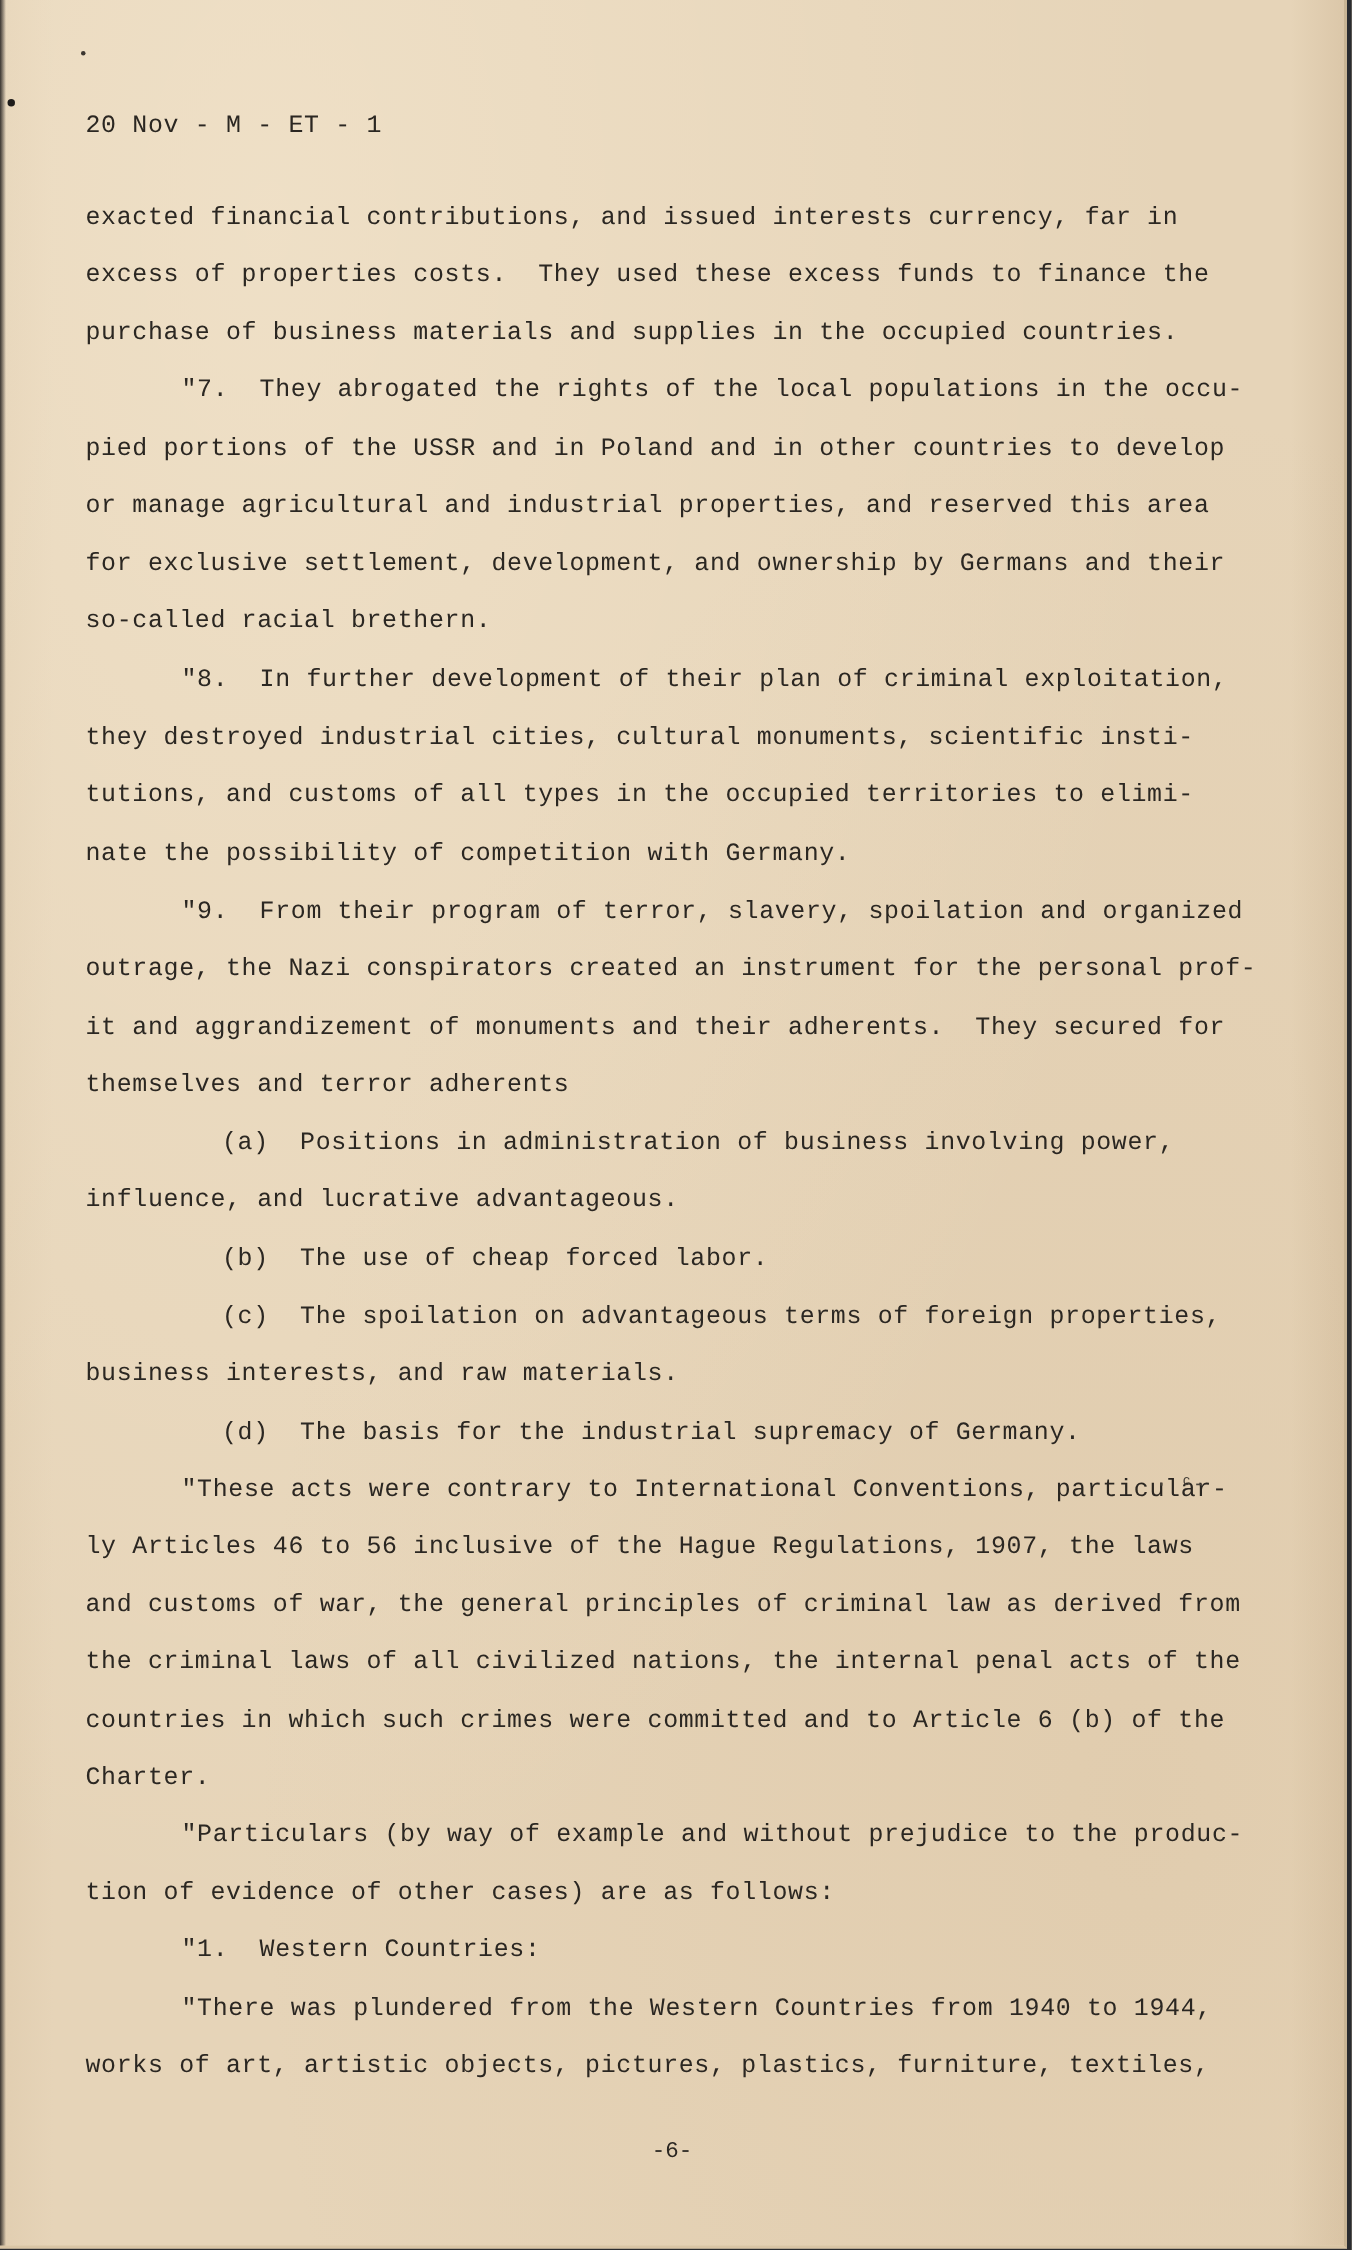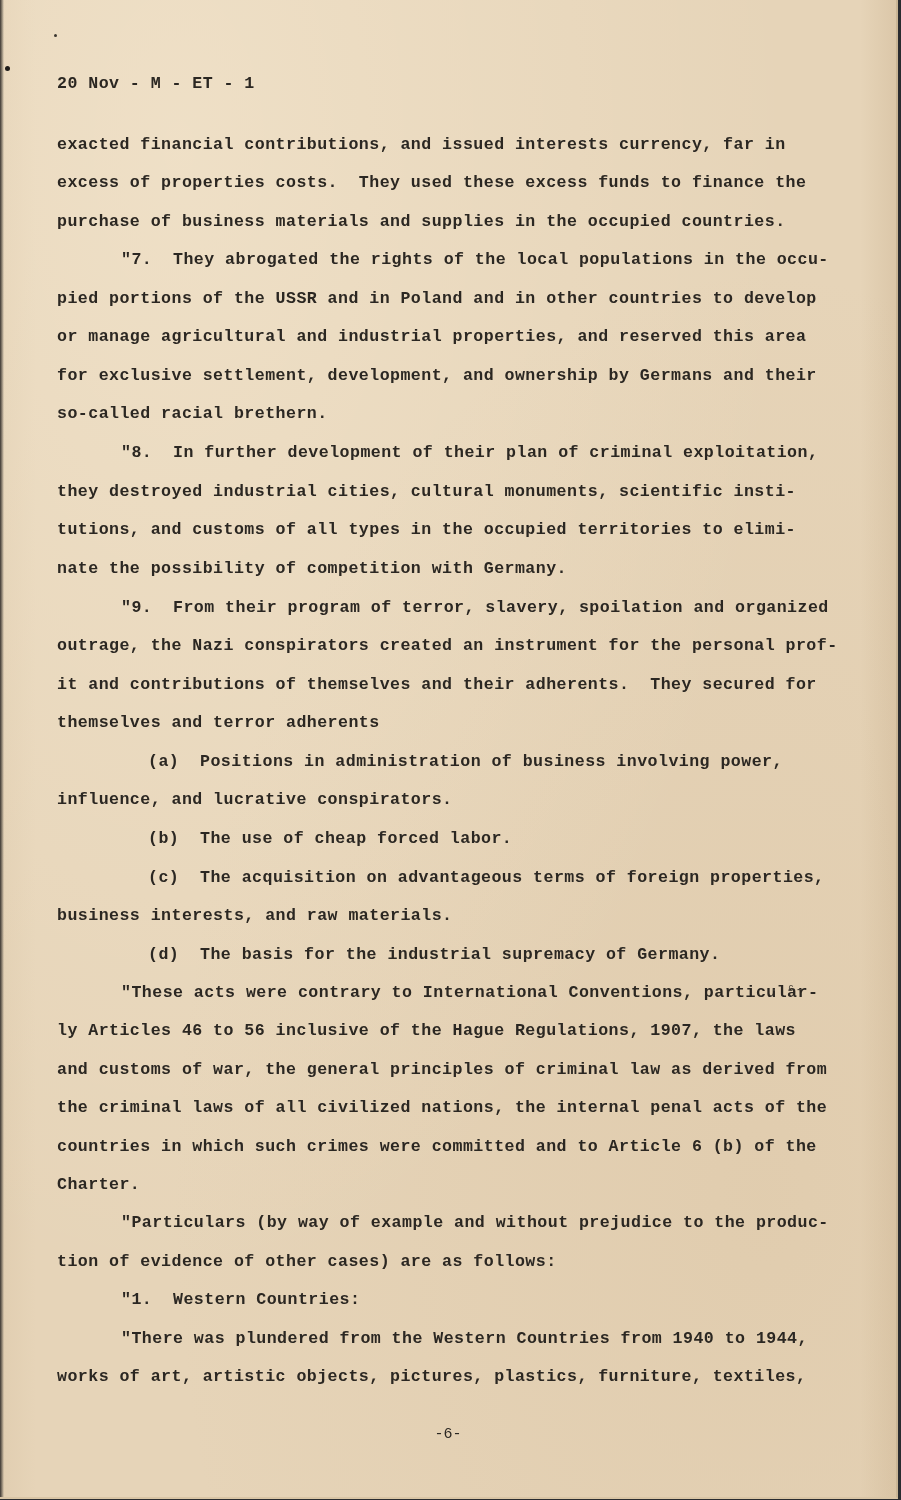--- a/index.html
+++ b/index.html
@@ -47,21 +47,20 @@
     .line {
       position: absolute;
       left: 57px;
       margin: 0;
       white-space: pre;
       font-family: "Liberation Mono", "DejaVu Sans Mono", monospace;
       font-size: 16.6px;
       letter-spacing: 0.45px;
       color: #2b2722;
       line-height: 20px;
-      font-weight: bold;
     }
     .indent1 { left: 121px; }
     .indent2 { left: 148px; }
     .header-line { top: 74px; }
     .page-number {
       position: absolute;
       left: 0;
       width: 896px;
       top: 1426px;
       text-align: center;
@@ -99,27 +98,27 @@
     <p class="line" style="top:366px">for exclusive settlement, development, and ownership by Germans and their</p>
     <p class="line" style="top:404px">so-called racial brethern.</p>
 
     <p class="line indent1" style="top:443px">"8.  In further development of their plan of criminal exploitation,</p>
     <p class="line" style="top:482px">they destroyed industrial cities, cultural monuments, scientific insti-</p>
     <p class="line" style="top:520px">tutions, and customs of all types in the occupied territories to elimi-</p>
     <p class="line" style="top:559px">nate the possibility of competition with Germany.</p>
 
     <p class="line indent1" style="top:598px">"9.  From their program of terror, slavery, spoilation and organized</p>
     <p class="line" style="top:636px">outrage, the Nazi conspirators created an instrument for the personal prof-</p>
-    <p class="line" style="top:675px">it and contributions of themselves and their adherents.  They secured for</p>
+    <p class="line" style="top:675px">it and aggrandizement of monuments and their adherents.  They secured for</p>
     <p class="line" style="top:713px">themselves and terror adherents</p>
 
     <p class="line indent2" style="top:752px">(a)  Positions in administration of business involving power,</p>
-    <p class="line" style="top:790px">influence, and lucrative conspirators.</p>
+    <p class="line" style="top:790px">influence, and lucrative advantageous.</p>
     <p class="line indent2" style="top:829px">(b)  The use of cheap forced labor.</p>
-    <p class="line indent2" style="top:868px">(c)  The acquisition on advantageous terms of foreign properties,</p>
+    <p class="line indent2" style="top:868px">(c)  The spoilation on advantageous terms of foreign properties,</p>
     <p class="line" style="top:906px">business interests, and raw materials.</p>
     <p class="line indent2" style="top:945px">(d)  The basis for the industrial supremacy of Germany.</p>
 
     <p class="line indent1" style="top:983px">"These acts were contrary to International Conventions, particular-</p>
     <p class="line" style="top:1021px">ly Articles 46 to 56 inclusive of the Hague Regulations, 1907, the laws</p>
     <p class="line" style="top:1060px">and customs of war, the general principles of criminal law as derived from</p>
     <p class="line" style="top:1098px">the criminal laws of all civilized nations, the internal penal acts of the</p>
     <p class="line" style="top:1137px">countries in which such crimes were committed and to Article 6 (b) of the</p>
     <p class="line" style="top:1175px">Charter.</p>
 

